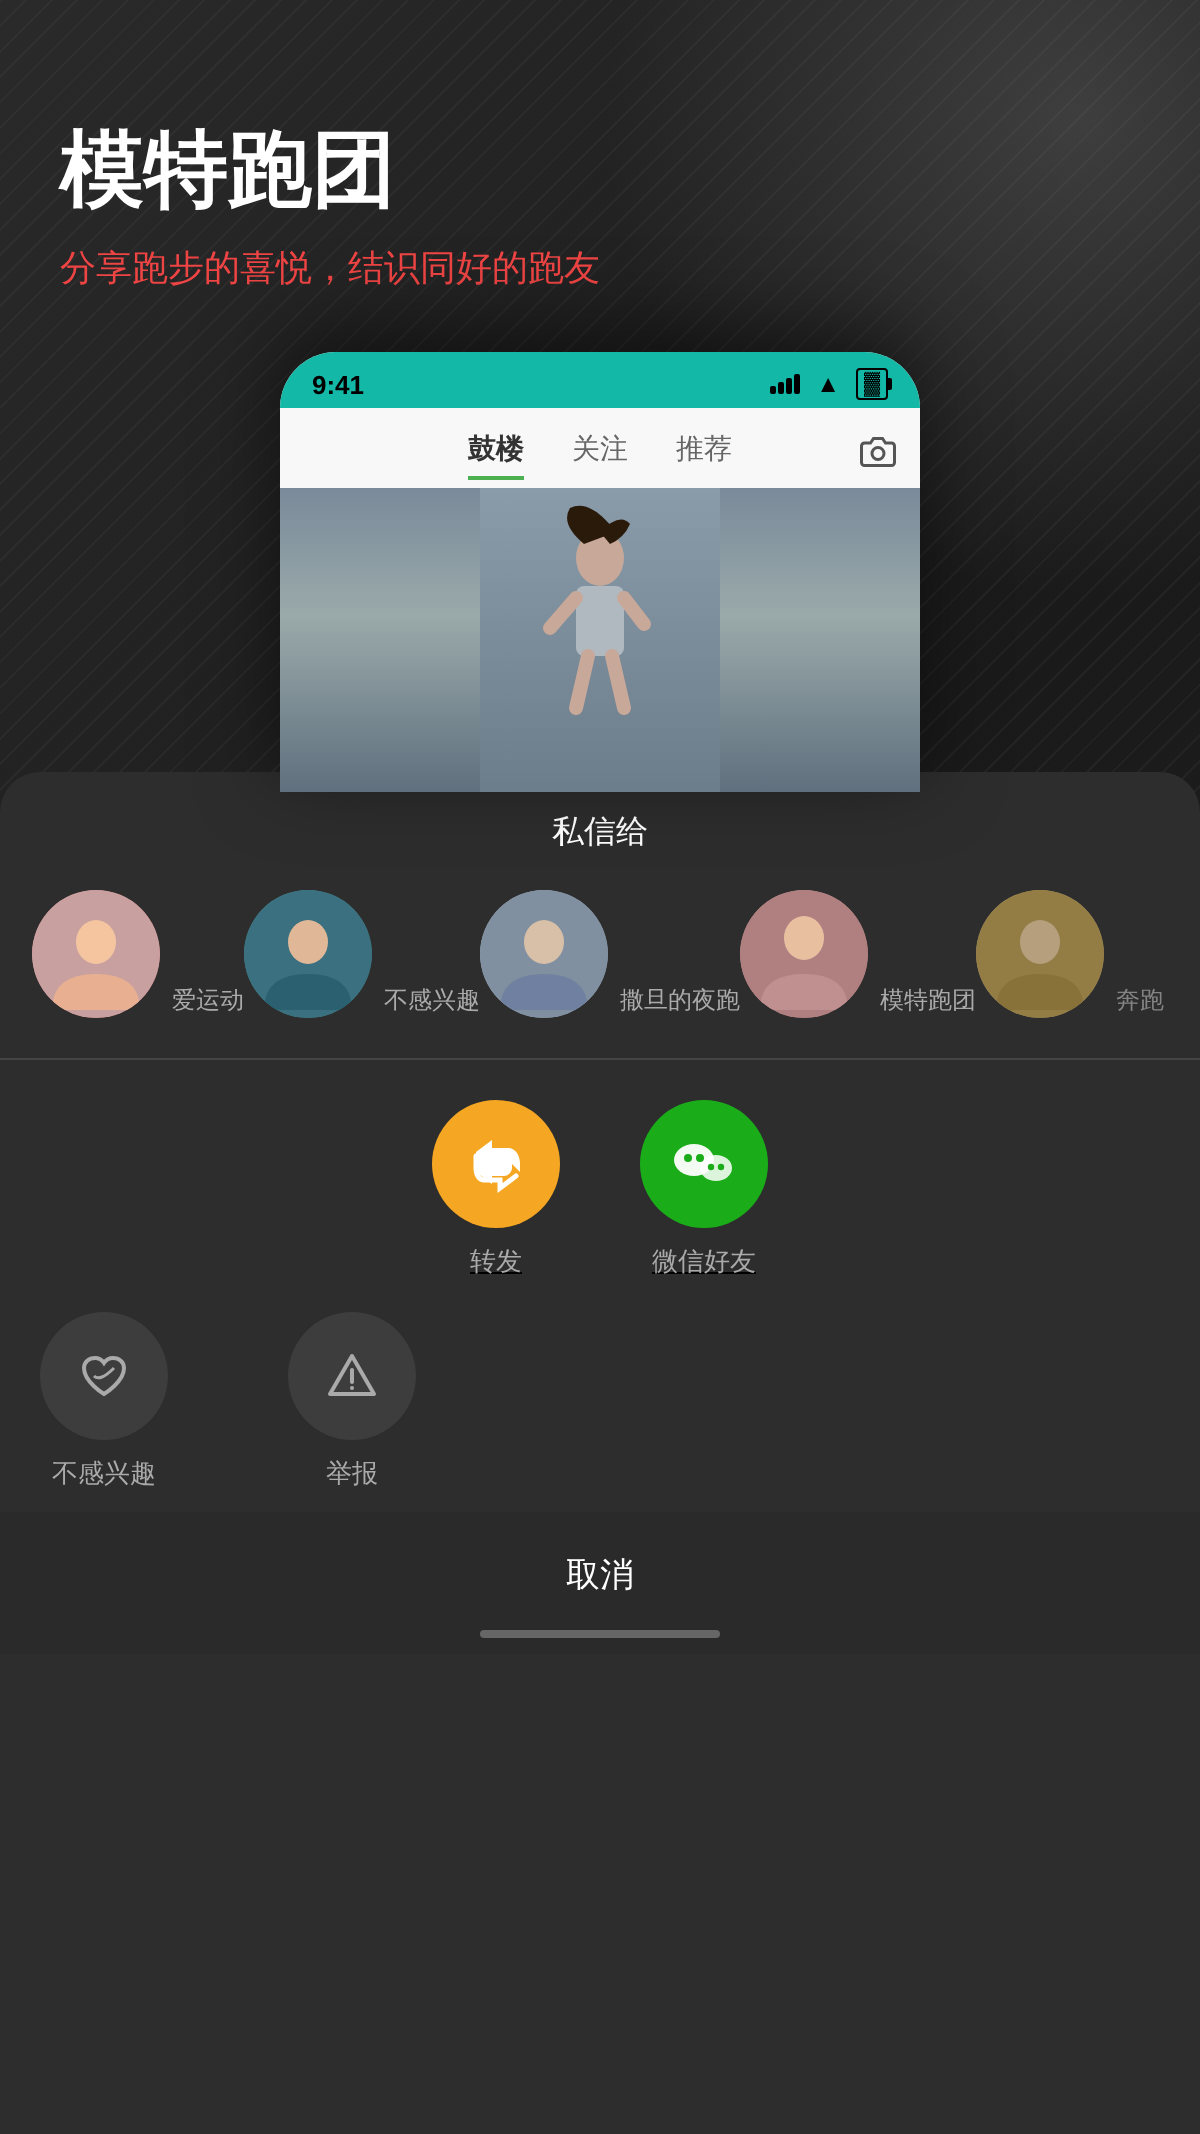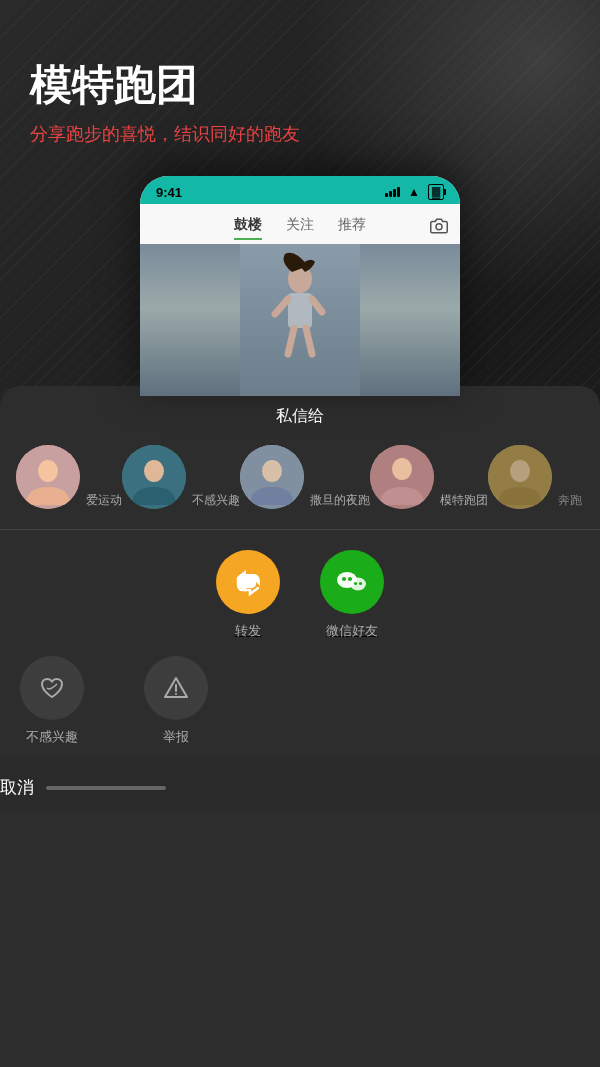--- a/index.html
+++ b/index.html
@@ -288,21 +288,21 @@
       color: #aaaaaa;
     }
 
     
     .cancel-section {
       width: 100%;
       background: #2a2a2a;
       padding: 16px 0 8px;
       margin-top: 10px;
       display: flex;
-      flex-direction: row;
+      flex-direction: column;
       align-items: center;
       gap: 12px;
     }
 
     .cancel-btn {
       font-size: 17px;
       color: #ffffff;
       background: none;
       border: none;
       cursor: pointer;

